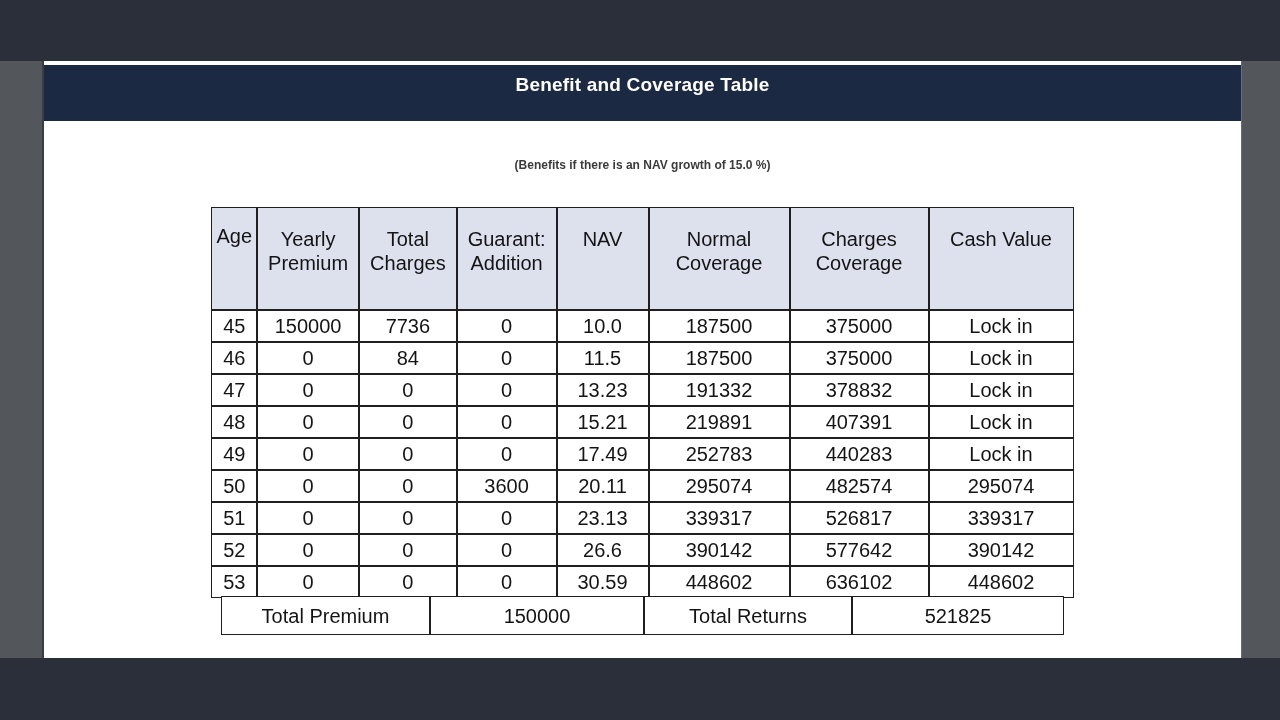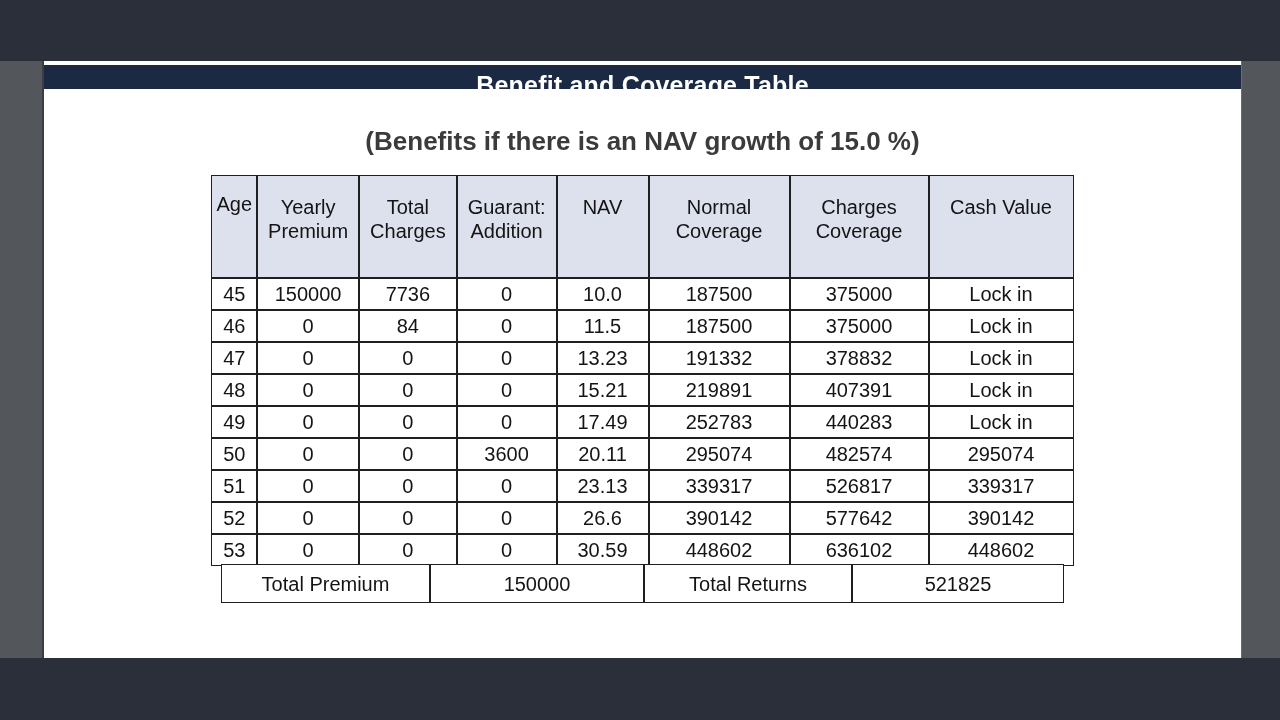--- a/index.html
+++ b/index.html
@@ -23,34 +23,34 @@
   .page {
     position: absolute;
     left: 44px;
     top: 61px;
     width: 1197px;
     height: 597px;
     background: #ffffff;
   }
   .title-bar {
     margin-top: 4px;
-    height: 24px;
+    height: 56px;
     line-height: 40px;
     background: #1c2942;
     color: #ffffff;
-    font-size: 25px;
+    font-size: 19px;
     font-weight: bold;
     text-align: center;
     letter-spacing: 0.2px;
   }
   .subtitle {
     margin-top: 37px;
     height: 24px;
     text-align: center;
-    font-size: 26px;
+    font-size: 12px;
     font-weight: bold;
     color: #3b3b3b;
   }
   table {
     border-collapse: separate;
     border-spacing: 0;
     table-layout: fixed;
     margin: 0 auto;
   }
   .benefit-table { margin-top: 25px; }

